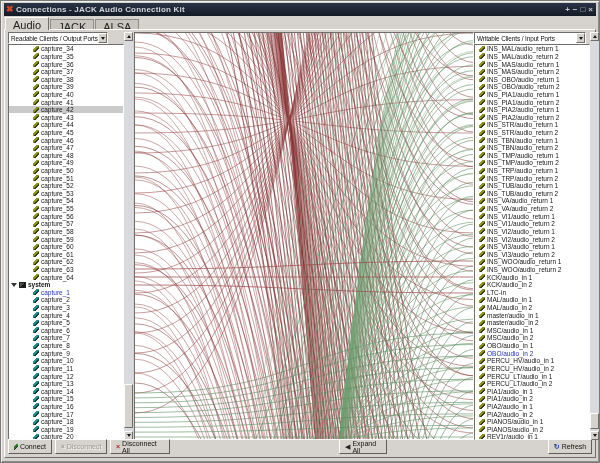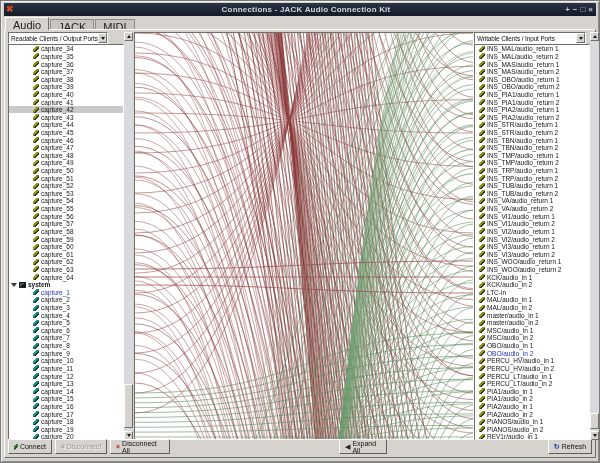--- a/index.html
+++ b/index.html
@@ -9,21 +9,21 @@
   .window { position:absolute; left:0; top:0; width:600px; height:463px;
     background:#d6d3ce; border:1px solid #7a7a7a;
     box-shadow: inset 1px 1px 0 #f2f1ee, inset -1px -1px 0 #8e8d89; }
 
   
   .titlebar { position:absolute; left:3px; top:2px; right:3px; height:13px;
     background:linear-gradient(#2b3547,#131a26); color:#d4d6da;
     display:flex; align-items:center; font-size:8px; font-weight:bold; }
   .title-icon { width:9px; height:9px; margin-left:2px; color:#cf4a22; font-size:9px;
     line-height:9px; font-weight:bold; }
-  .title-text { position:absolute; left:12px; right:0; text-align:center; letter-spacing:0.2px; }
+  .title-text { position:absolute; left:12px; right:0; text-align:left; letter-spacing:0.2px; }
   .title-controls { margin-left:auto; display:flex; gap:3px; padding-right:3px; z-index:2; }
   .title-controls span { font-size:8px; line-height:10px; color:#c9cbd0; cursor:default; }
 
   
   .tabbar { position:absolute; left:4px; top:16px; height:13px; display:flex; align-items:flex-end; }
   .tab { font-size:11px; padding:1px 7px 1px 7px; background:#c8c5bf;
     border:1px solid #8e8d89; border-bottom:none; margin-right:1px; height:11px; color:#222; }
   .tab.active { background:#d6d3ce; height:13px; border-color:#fdfdfd #6f6e6a #d6d3ce #fdfdfd;
     position:relative; z-index:3; }
 
@@ -114,21 +114,21 @@
       <span>+</span>
       <span>−</span>
       <span>□</span>
       <span>×</span>
     </span>
   </div>
 
   <div class="tabbar">
     <div class="tab active">Audio</div>
     <div class="tab">JACK</div>
-    <div class="tab">MIDI</div>
+    <div class="tab">ALSA</div>
   </div>
 
   <div class="page">
 
     <div class="combo combo-left">
       <span class="ctext">Readable Clients / Output Ports</span>
       <span class="cbtn">
           <span class="tri-down"></span>
         </span>
     </div>

